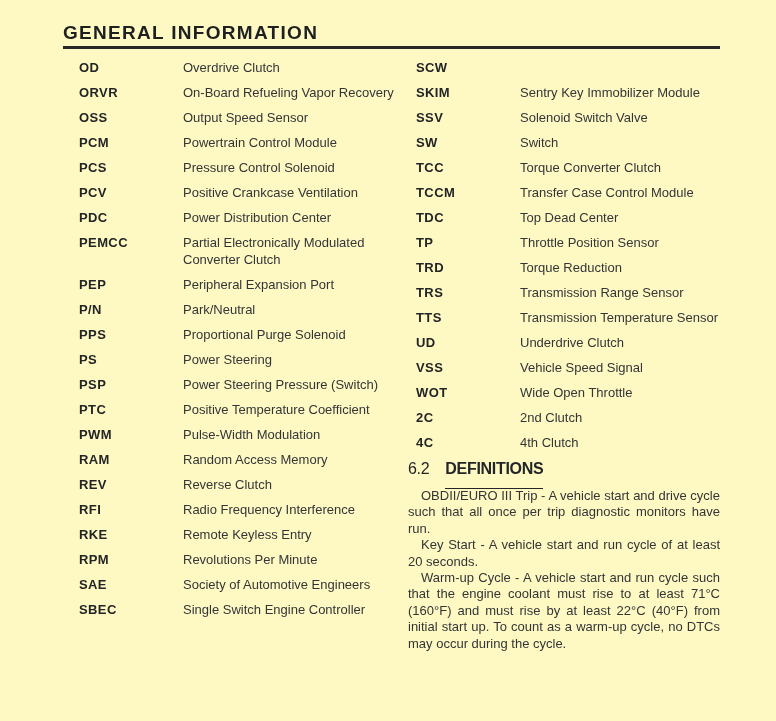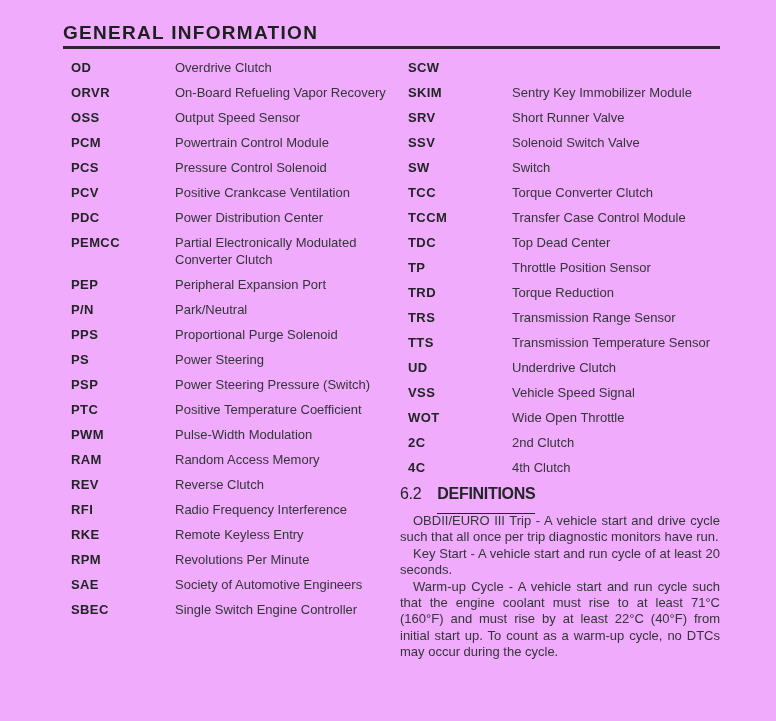--- a/index.html
+++ b/index.html
@@ -5,21 +5,21 @@
   html, body {
     margin: 0;
     padding: 0;
     background: #ffffff;
   }
   .page {
     position: relative;
     width: 776px;
     height: 721px;
     box-sizing: border-box;
-    background: #f0abfc;
+    background: #fef9c3;
     padding: 22px 56px 0 63px;
     overflow: hidden;
     font-family: "Liberation Sans", "DejaVu Sans", sans-serif;
     color: #2b2b2b;
   }
   .page-title {
     margin: 0;
     font-size: 19px;
     font-weight: bold;
     letter-spacing: 1.3px;
@@ -31,20 +31,21 @@
     background: #26282a;
     margin-top: 2px;
   }
   .cols {
     display: flex;
     margin-top: 10px;
   }
   .col-left {
     width: 337px;
     flex: 0 0 337px;
+    margin-left: 8px;
   }
   .col-right {
     flex: 1;
     min-width: 0;
   }
   .g-row {
     display: flex;
     align-items: flex-start;
     margin-bottom: 8px;
     padding-left: 8px;
@@ -191,24 +192,20 @@
       </div>
 
     <div class="col-right">
       <div id="col-right-list">
           <div class="g-row">
             <span class="g-abbr">SCW</span>
           </div>
           <div class="g-row">
             <span class="g-abbr">SKIM</span>
             <span class="g-def">Sentry Key Immobilizer Module</span>
-          </div>
-          <div class="g-row">
-            <span class="g-abbr">SRV</span>
-            <span class="g-def">Short Runner Valve</span>
           </div>
           <div class="g-row">
             <span class="g-abbr">SSV</span>
             <span class="g-def">Solenoid Switch Valve</span>
           </div>
           <div class="g-row">
             <span class="g-abbr">SW</span>
             <span class="g-def">Switch</span>
           </div>
           <div class="g-row">

